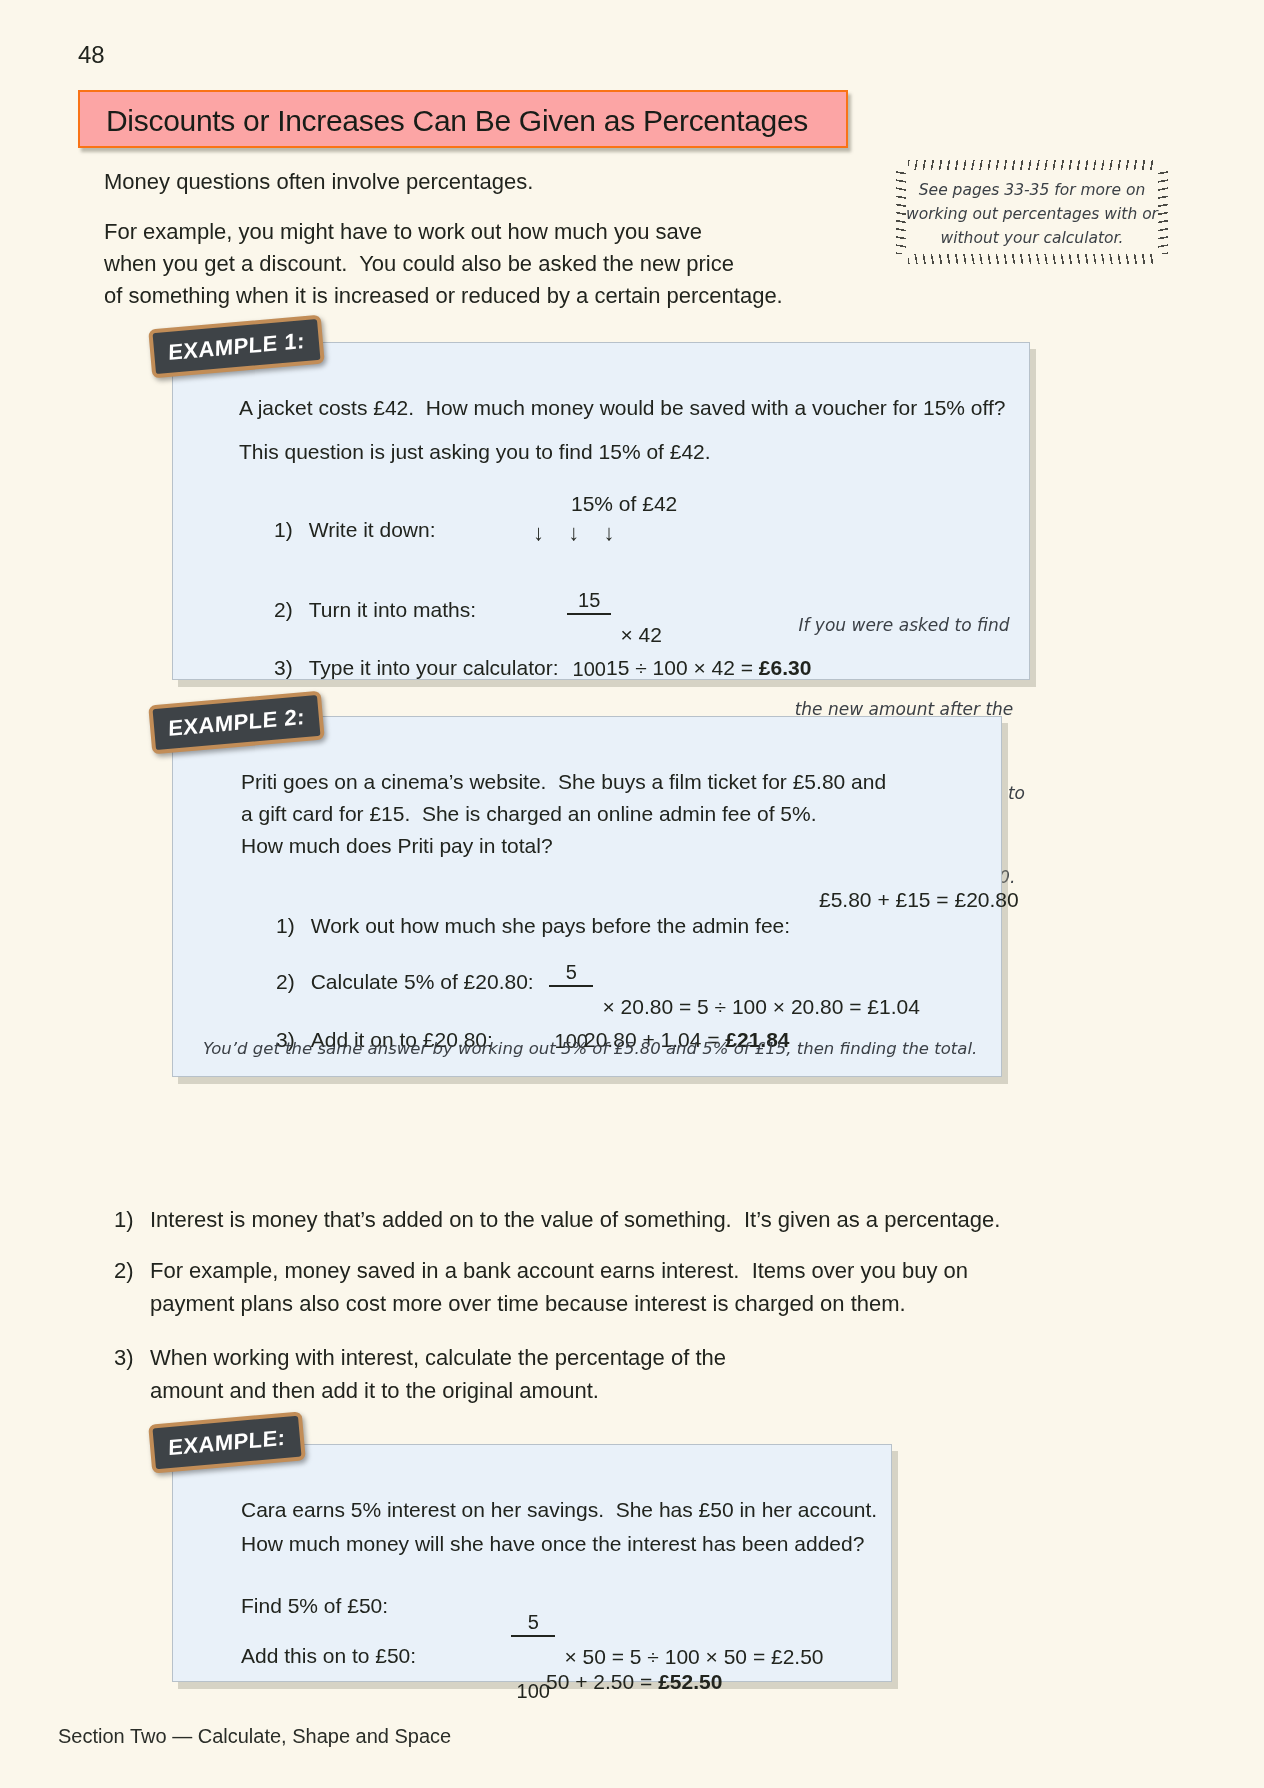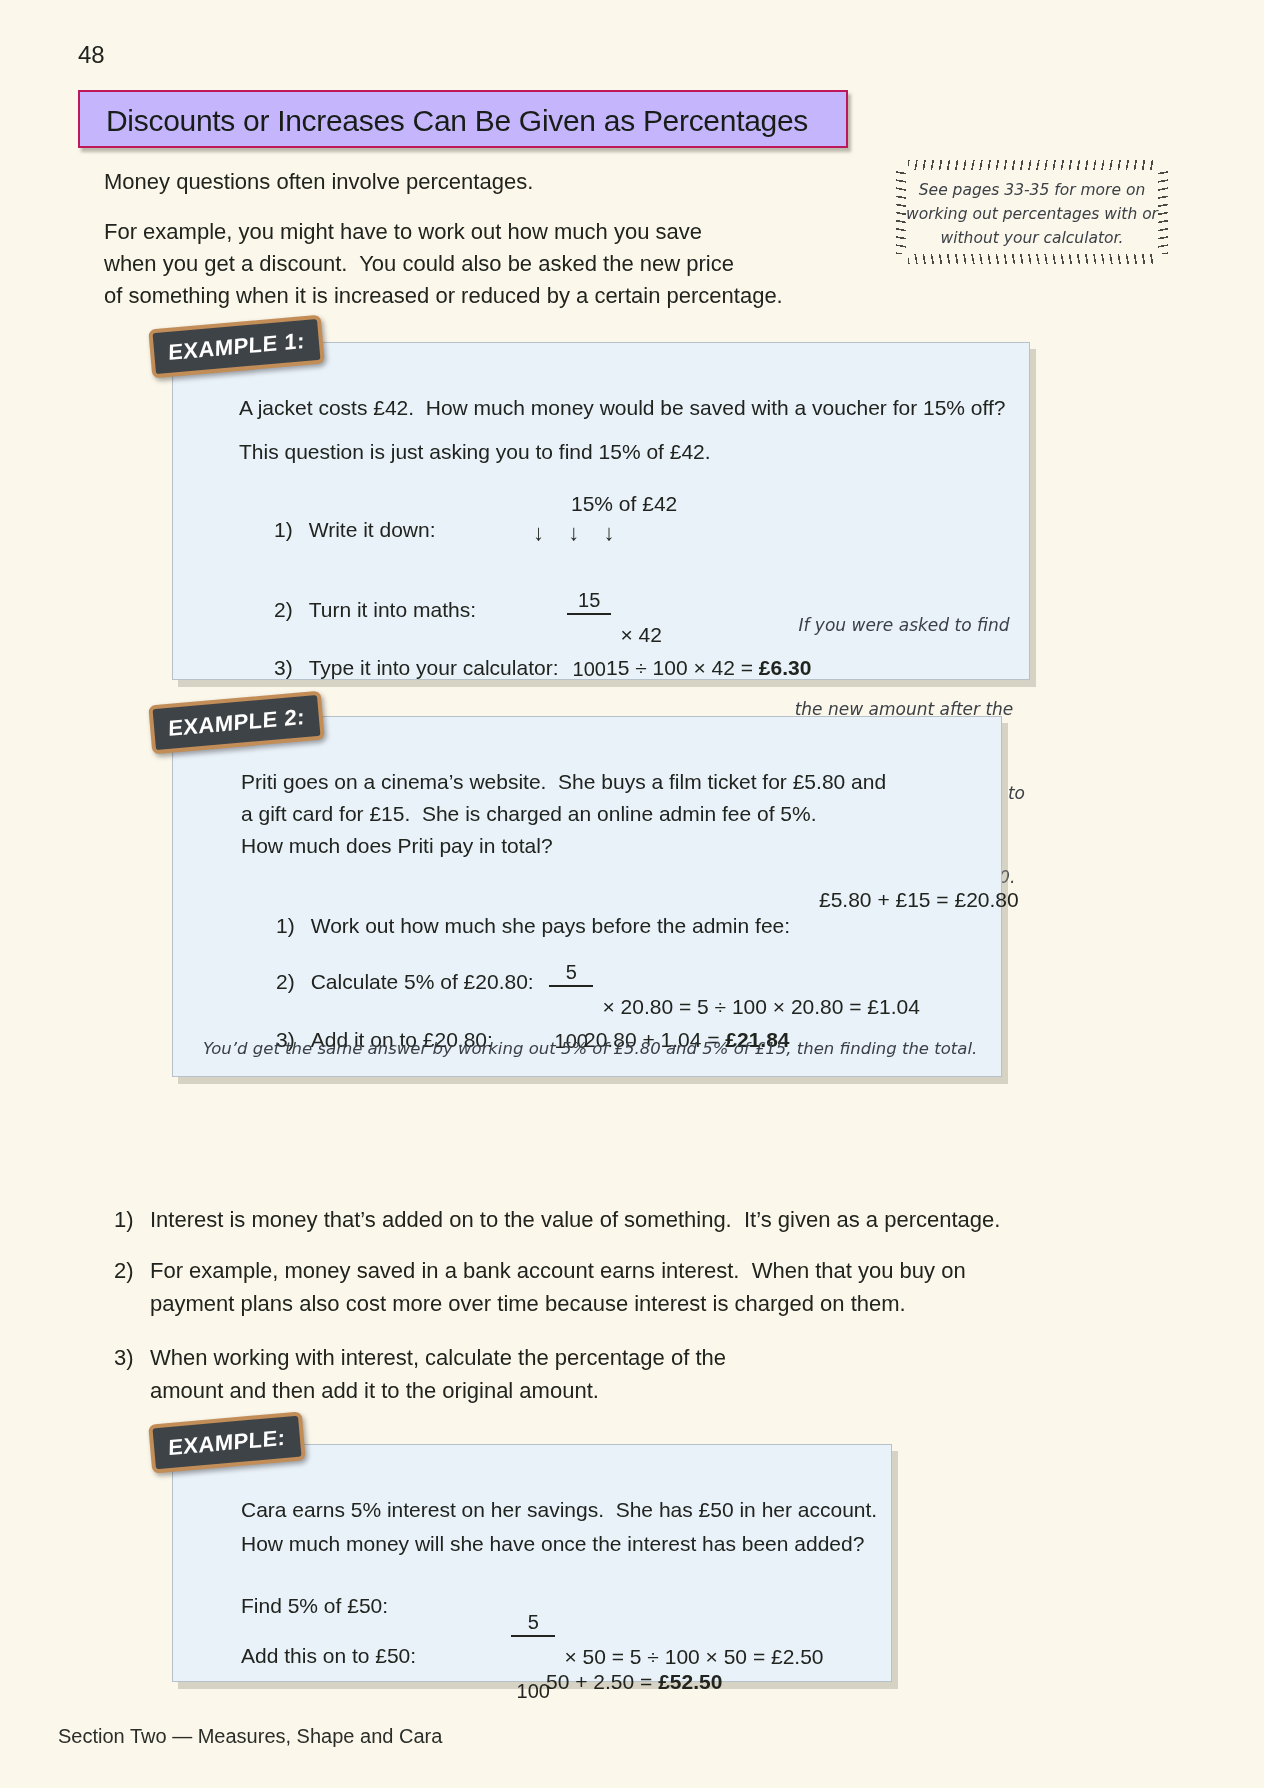--- a/index.html
+++ b/index.html
@@ -3,21 +3,21 @@
 <meta charset="utf-8">
 <style>
   html,body{margin:0;padding:0;background:#9a9a92;}
   .page{position:relative;width:1264px;height:1788px;margin:0 auto;background:#fbf7eb;
         font-family:"Liberation Sans",sans-serif;color:#21241e;overflow:hidden;}
   .t{position:absolute;white-space:pre;line-height:1.25;}
   .body-text{font-size:22px;}
   .ex-text{font-size:21px;margin-left:46px;}
   .b{font-weight:bold;}
   .hand{font-family:"DejaVu Sans",sans-serif;font-style:italic;color:#3b4046;}
-  .greenbox{position:absolute;background:#c4b5fd;border:2px solid #be185d;
+  .greenbox{position:absolute;background:#fca5a5;border:2px solid #f97316;
             box-shadow:3px 4px 3px rgba(70,70,55,0.35);}
   .bluebox{position:absolute;background:#e9f1f9;border:1px solid #b7c1ca;
            box-shadow:6px 7px 0 rgba(156,152,136,0.38);}
   .badge{position:absolute;background:#3e4347;border:4px solid #c28d57;border-radius:7px;
          color:#fff;font-weight:bold;font-size:22px;letter-spacing:0.5px;
          padding:8px 14px 7px;transform:rotate(-5deg);z-index:3;
          box-shadow:2px 3px 5px rgba(0,0,0,0.35);}
   .badge span{display:inline-block;transform:skewX(-6deg);}
   .stepnum{margin-right:16px;}
   .fracrow{position:absolute;display:flex;align-items:center;gap:9px;white-space:pre;}
@@ -136,21 +136,21 @@
     </div>
 
     <div class="t hand note-center" style="left:30px;top:322px;width:768px;font-size:16.5px;">You’d get the same answer by working out 5% of £5.80 and 5% of £15, then finding the total.</div>
   </div>
 
 
   <div class="t body-text" style="left:114px;top:1206px;">1)</div>
   <div class="t body-text" style="left:150px;top:1206px;">Interest is money that’s added on to the value of something.  It’s given as a percentage.</div>
 
   <div class="t body-text" style="left:114px;top:1257px;">2)</div>
-  <div class="t body-text" style="left:150px;top:1257px;">For example, money saved in a bank account earns interest.  When that you buy on</div>
+  <div class="t body-text" style="left:150px;top:1257px;">For example, money saved in a bank account earns interest.  Items over you buy on</div>
   <div class="t body-text" style="left:150px;top:1290px;">payment plans also cost more over time because interest is charged on them.</div>
 
   <div class="t body-text" style="left:114px;top:1344px;">3)</div>
   <div class="t body-text" style="left:150px;top:1344px;">When working with interest, calculate the percentage of the</div>
   <div class="t body-text" style="left:150px;top:1377px;">amount and then add it to the original amount.</div>
 
   <div class="badge" style="left:150px;top:1418px;">
     <span>EXAMPLE:</span>
   </div>
   <div class="bluebox" style="left:172px;top:1444px;width:718px;height:236px;">
@@ -165,15 +165,15 @@
       </span>
       <span>× 50 = 5 ÷ 100 × 50 = £2.50</span>
     </div>
 
     <div class="t ex-text" style="left:22px;top:198px;">Add this on to £50:</div>
     <div class="t ex-text" style="left:292px;top:198px;">
       <span>50 + 2.50 = </span><span class="b">£52.50</span>
     </div>
   </div>
 
-  <div class="t" style="left:58px;top:1724px;font-size:20px;color:#2a2d28;">Section Two — Measures, Shape and Cara</div>
+  <div class="t" style="left:58px;top:1724px;font-size:20px;color:#2a2d28;">Section Two — Calculate, Shape and Space</div>
 
 </div>
 
 </body></html>

